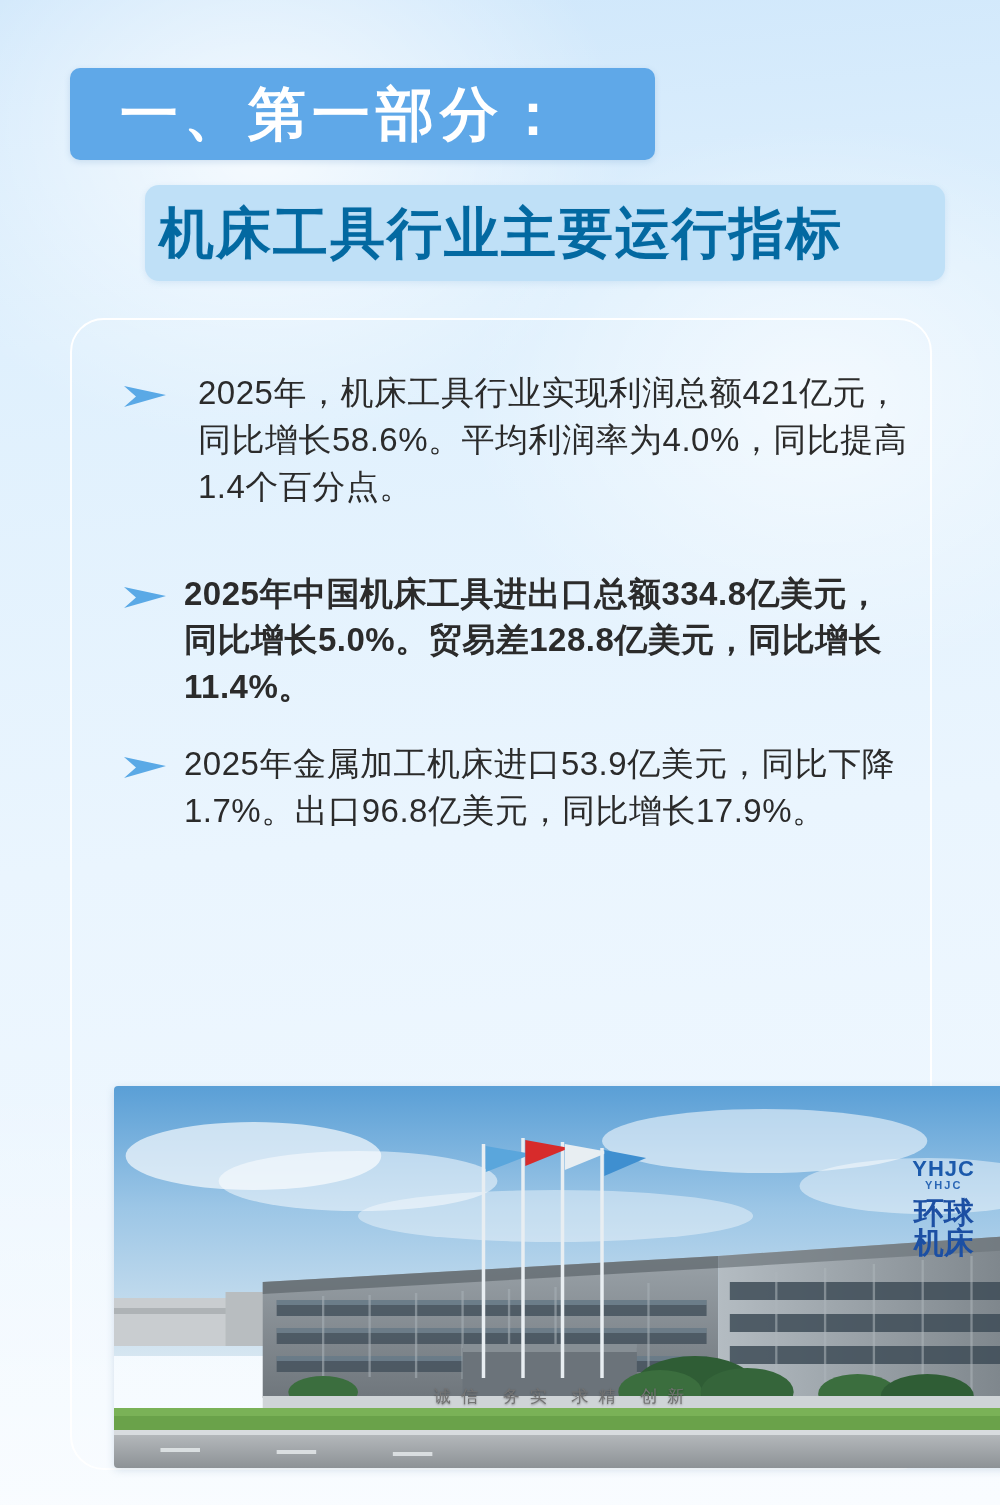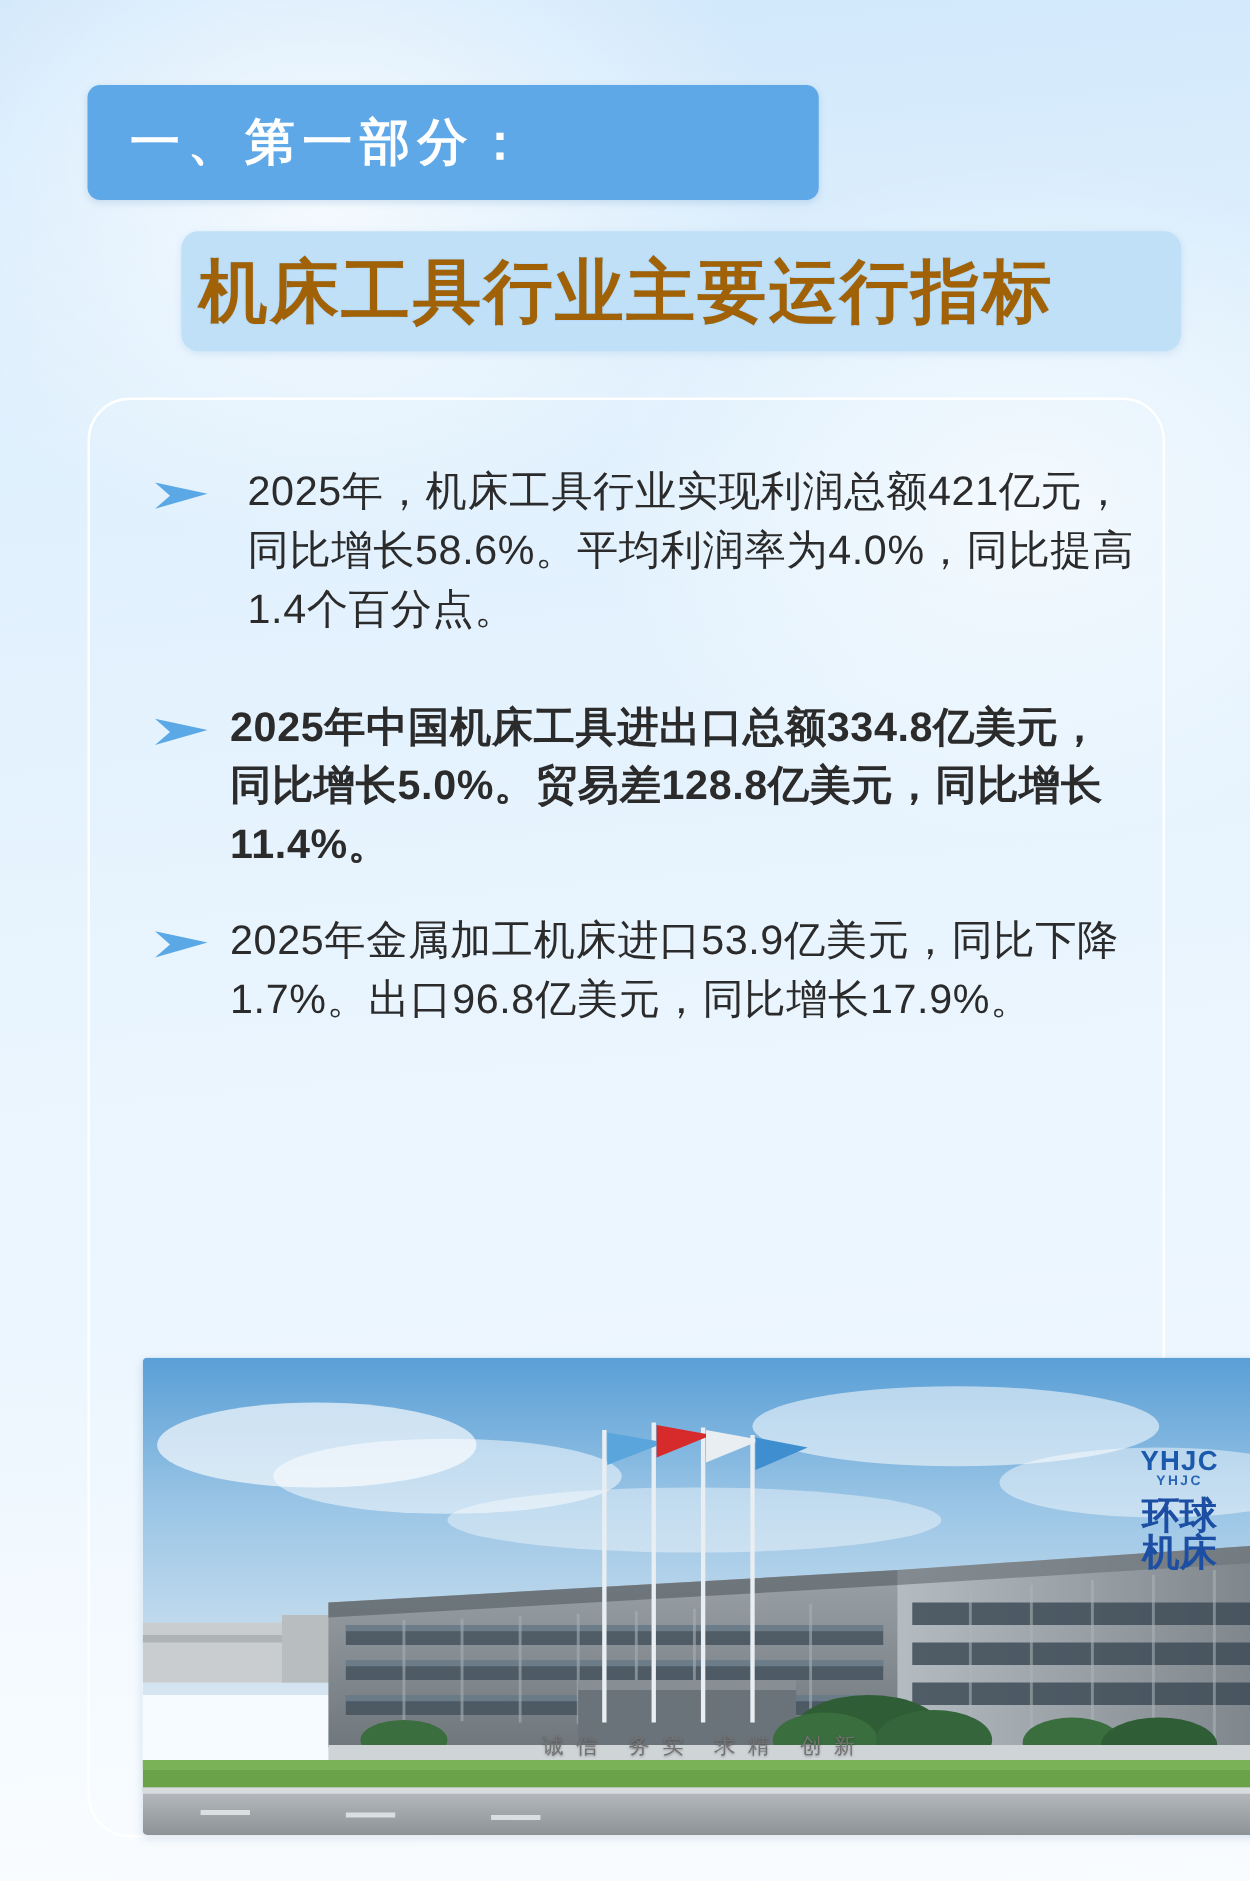--- a/index.html
+++ b/index.html
@@ -52,43 +52,43 @@
     width: 585px;
     height: 92px;
     background: #5fa8e8;
     border-radius: 10px;
     display: flex;
     align-items: center;
     box-shadow: 0 2px 6px rgba(60,120,180,0.18);
   }
   .banner-one .txt {
     color: #ffffff;
-    font-size: 40px;
+    font-size: 58px;
     font-weight: bold;
     letter-spacing: 6px;
-    padding-left: 34px;
+    padding-left: 50px;
     line-height: 1;
     white-space: nowrap;
     text-align: center;
   }
 
   .banner-two {
     position: absolute;
     left: 145px;
     top: 185px;
     width: 800px;
     height: 96px;
     background: #bfe0f7;
     border-radius: 14px;
     display: flex;
     align-items: center;
     box-shadow: 0 2px 6px rgba(90,150,200,0.15);
   }
   .banner-two .txt {
-    color: #a16207;
+    color: #0369a1;
     font-size: 55px;
     font-weight: bold;
     letter-spacing: 2px;
     padding-left: 14px;
     line-height: 1;
     white-space: nowrap;
     text-shadow: 0 0 1px rgba(120,175,220,0.6);
   }
 
   
@@ -122,21 +122,21 @@
   }
   .bullet-arrow svg { display: block; }
   .bullet-text {
     flex: 1 1 auto;
     font-size: 33px;
     line-height: 1.42;
     color: #2b2b2b;
     letter-spacing: 0.5px;
   }
   .bullet.b1 { margin-bottom: 36px; }
-  .bullet.b2 { margin-bottom: 48px; }
+  .bullet.b2 { margin-bottom: 60px; }
   .bullet.b3 { margin-bottom: 30px; font-weight: bold; }
   .bullet.b2 .bullet-text, .bullet.b1 .bullet-text { padding-left: 14px; }
 
   
   .photo {
     position: absolute;
     left: 114px;
     top: 1086px;
     width: 897px;
     height: 382px;

